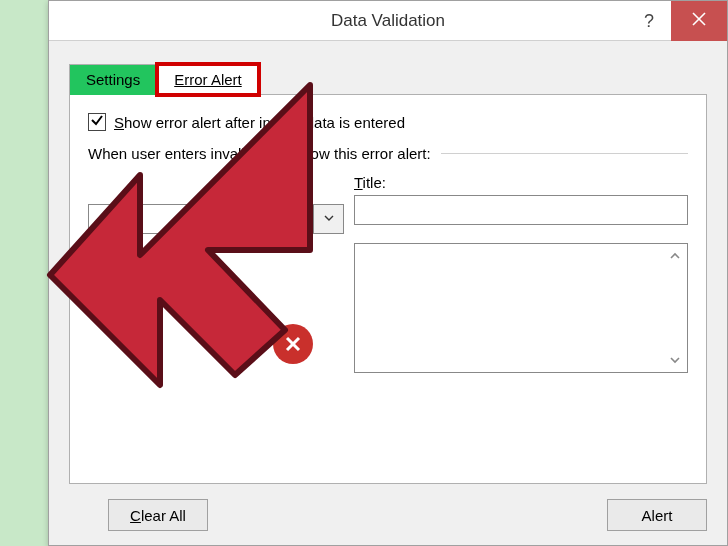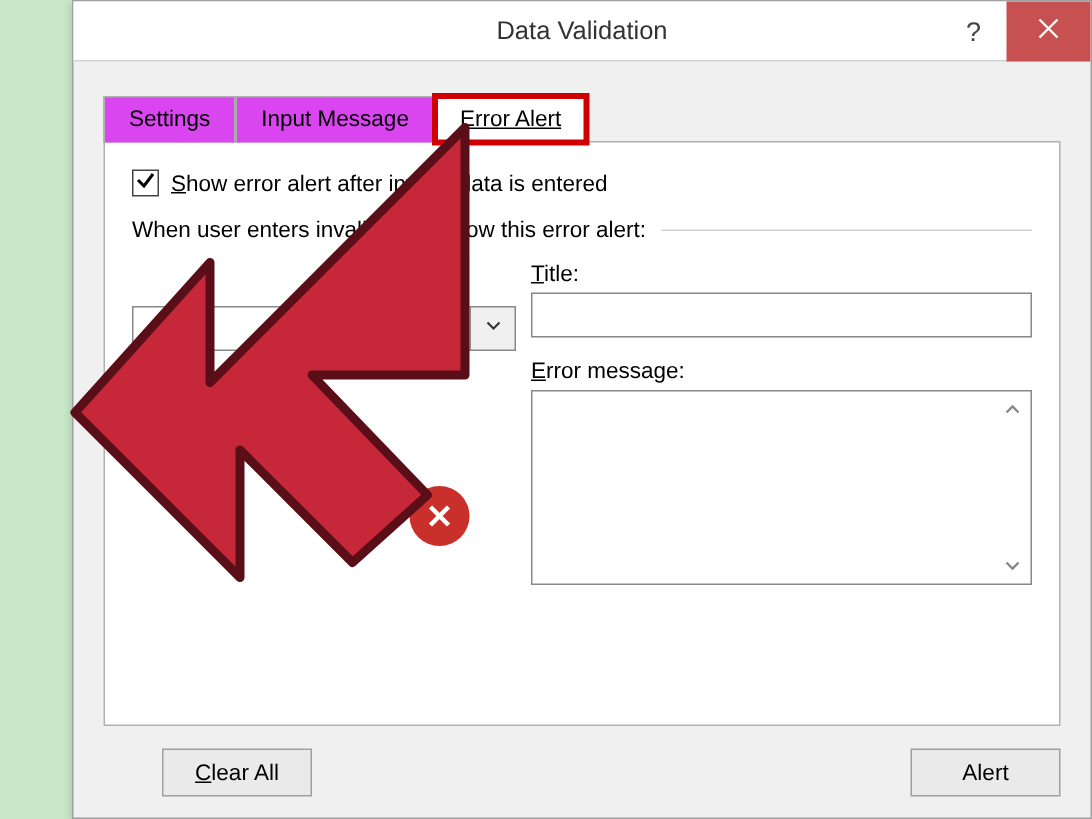--- a/index.html
+++ b/index.html
@@ -28,21 +28,21 @@
     width: 56px; background: #c75050; display:flex; align-items:center; justify-content:center;
   }
   .titlebar-close svg { width: 14px; height: 14px; }
   .body { padding: 22px 20px 14px 20px; position: relative; height: calc(100% - 40px); }
   .tabs-wrap { position: relative; }
   .tabs { display: flex; gap: 0; position: relative; z-index: 2; }
   .tab {
     padding: 6px 16px 6px 16px;
     font-size: 15px;
     border: 1px solid #b0b0b0;
-    background: #d946ef;
+    background: #22c55e;
     border-bottom: none;
     position: relative;
     top: 1px;
   }
   .tab.active {
     background: #ffffff;
     border-bottom: 1px solid #ffffff;
     border-style: dotted;
     border-color: #666;
     border-width: 1px;
@@ -142,23 +142,20 @@
     </div>
   </div>
 
   <div class="body">
 
     <div class="tabs-wrap">
       <div class="tabs">
         <div class="tab">
           <span>Settings</span>
         </div>
-        <div class="tab">
-          <span>Input Message</span>
-        </div>
         <div class="tab active selected-highlight">
           <span>Error Alert</span>
         </div>
       </div>
 
       <div class="panel">
 
         <div class="check-row">
           <div class="checkbox">
             <span>
@@ -198,23 +195,20 @@
           </div>
 
           <div class="col-right">
             <div class="field-label">
               <span></span><span class="mn">T</span><span>itle:</span>
             </div>
             <input class="input-text" value="" style="">
 
             <div style="height:14px"></div>
 
-            <div class="field-label">
-              <span></span><span class="mn">E</span><span>rror message:</span>
-            </div>
             <div class="textarea-wrap">
               <div class="scroll-up">
                 <svg width="12" height="12" viewBox="0 0 12 12">
                     <polyline points="2,8 6,4 10,8" fill="none" stroke="#888" stroke-width="1.6"></polyline>
                   </svg>
               </div>
               <div class="scroll-down">
                 <svg width="12" height="12" viewBox="0 0 12 12">
                     <polyline points="2,4 6,8 10,4" fill="none" stroke="#888" stroke-width="1.6"></polyline>
                   </svg>

